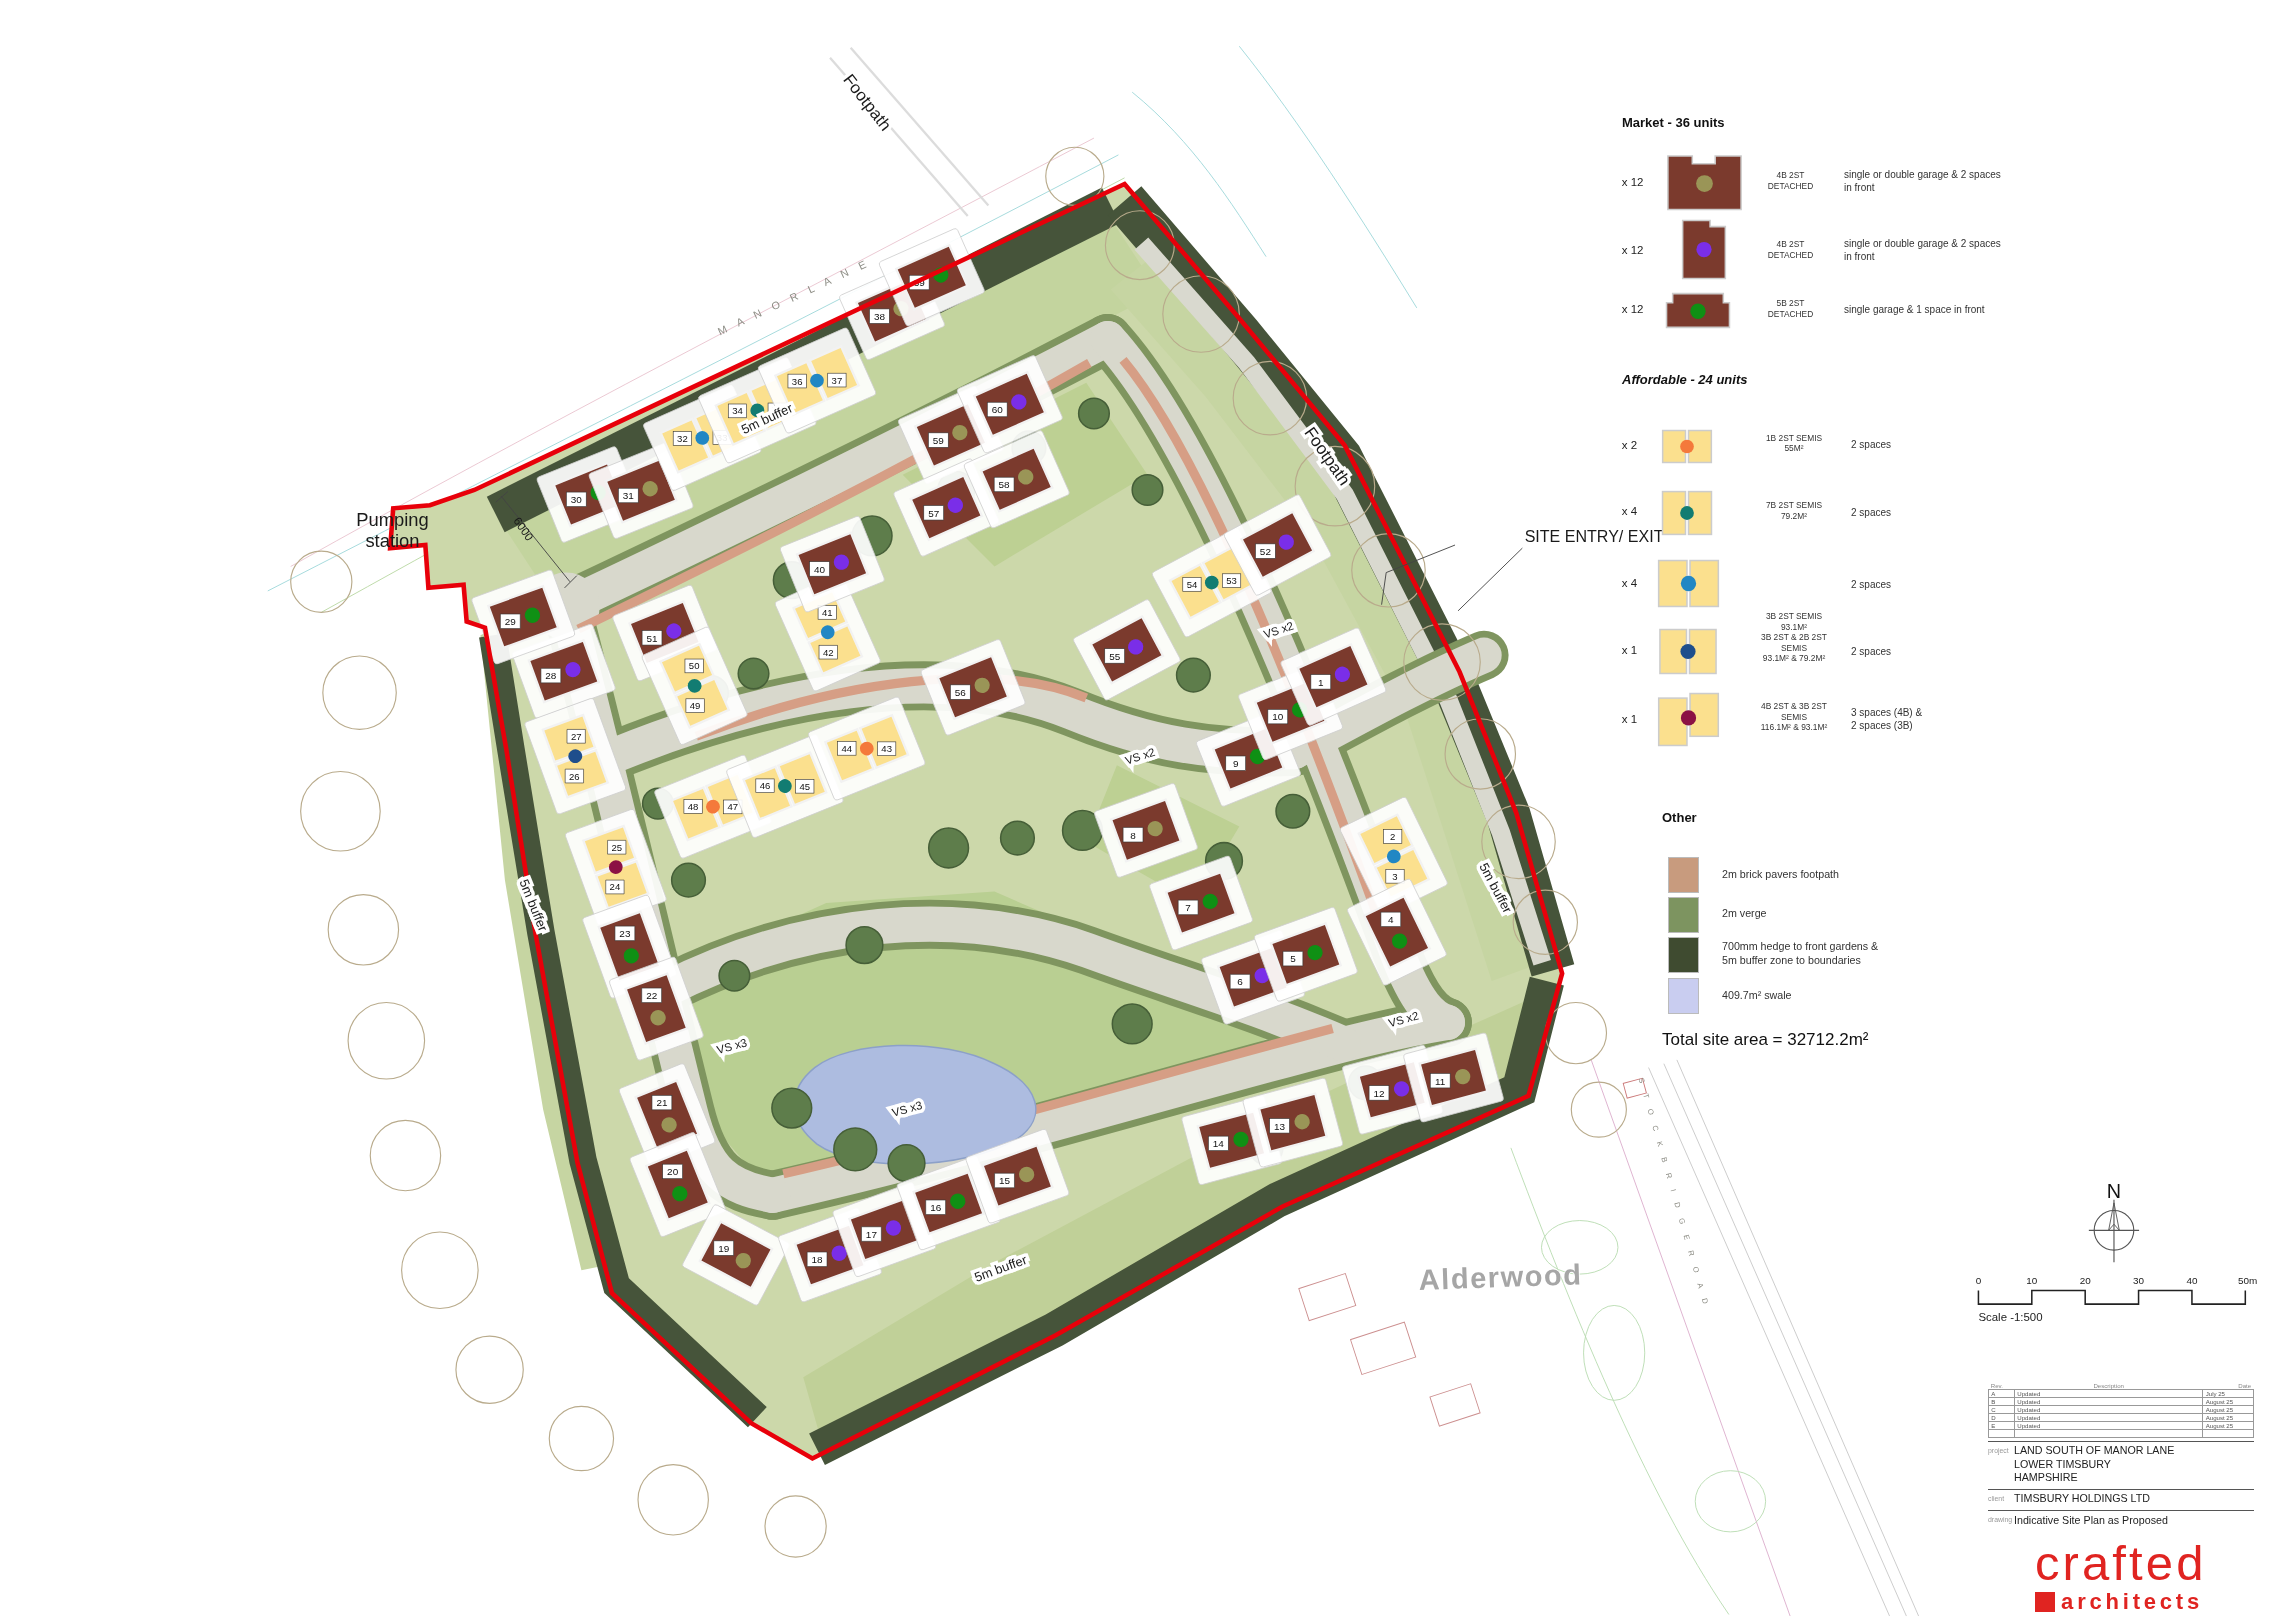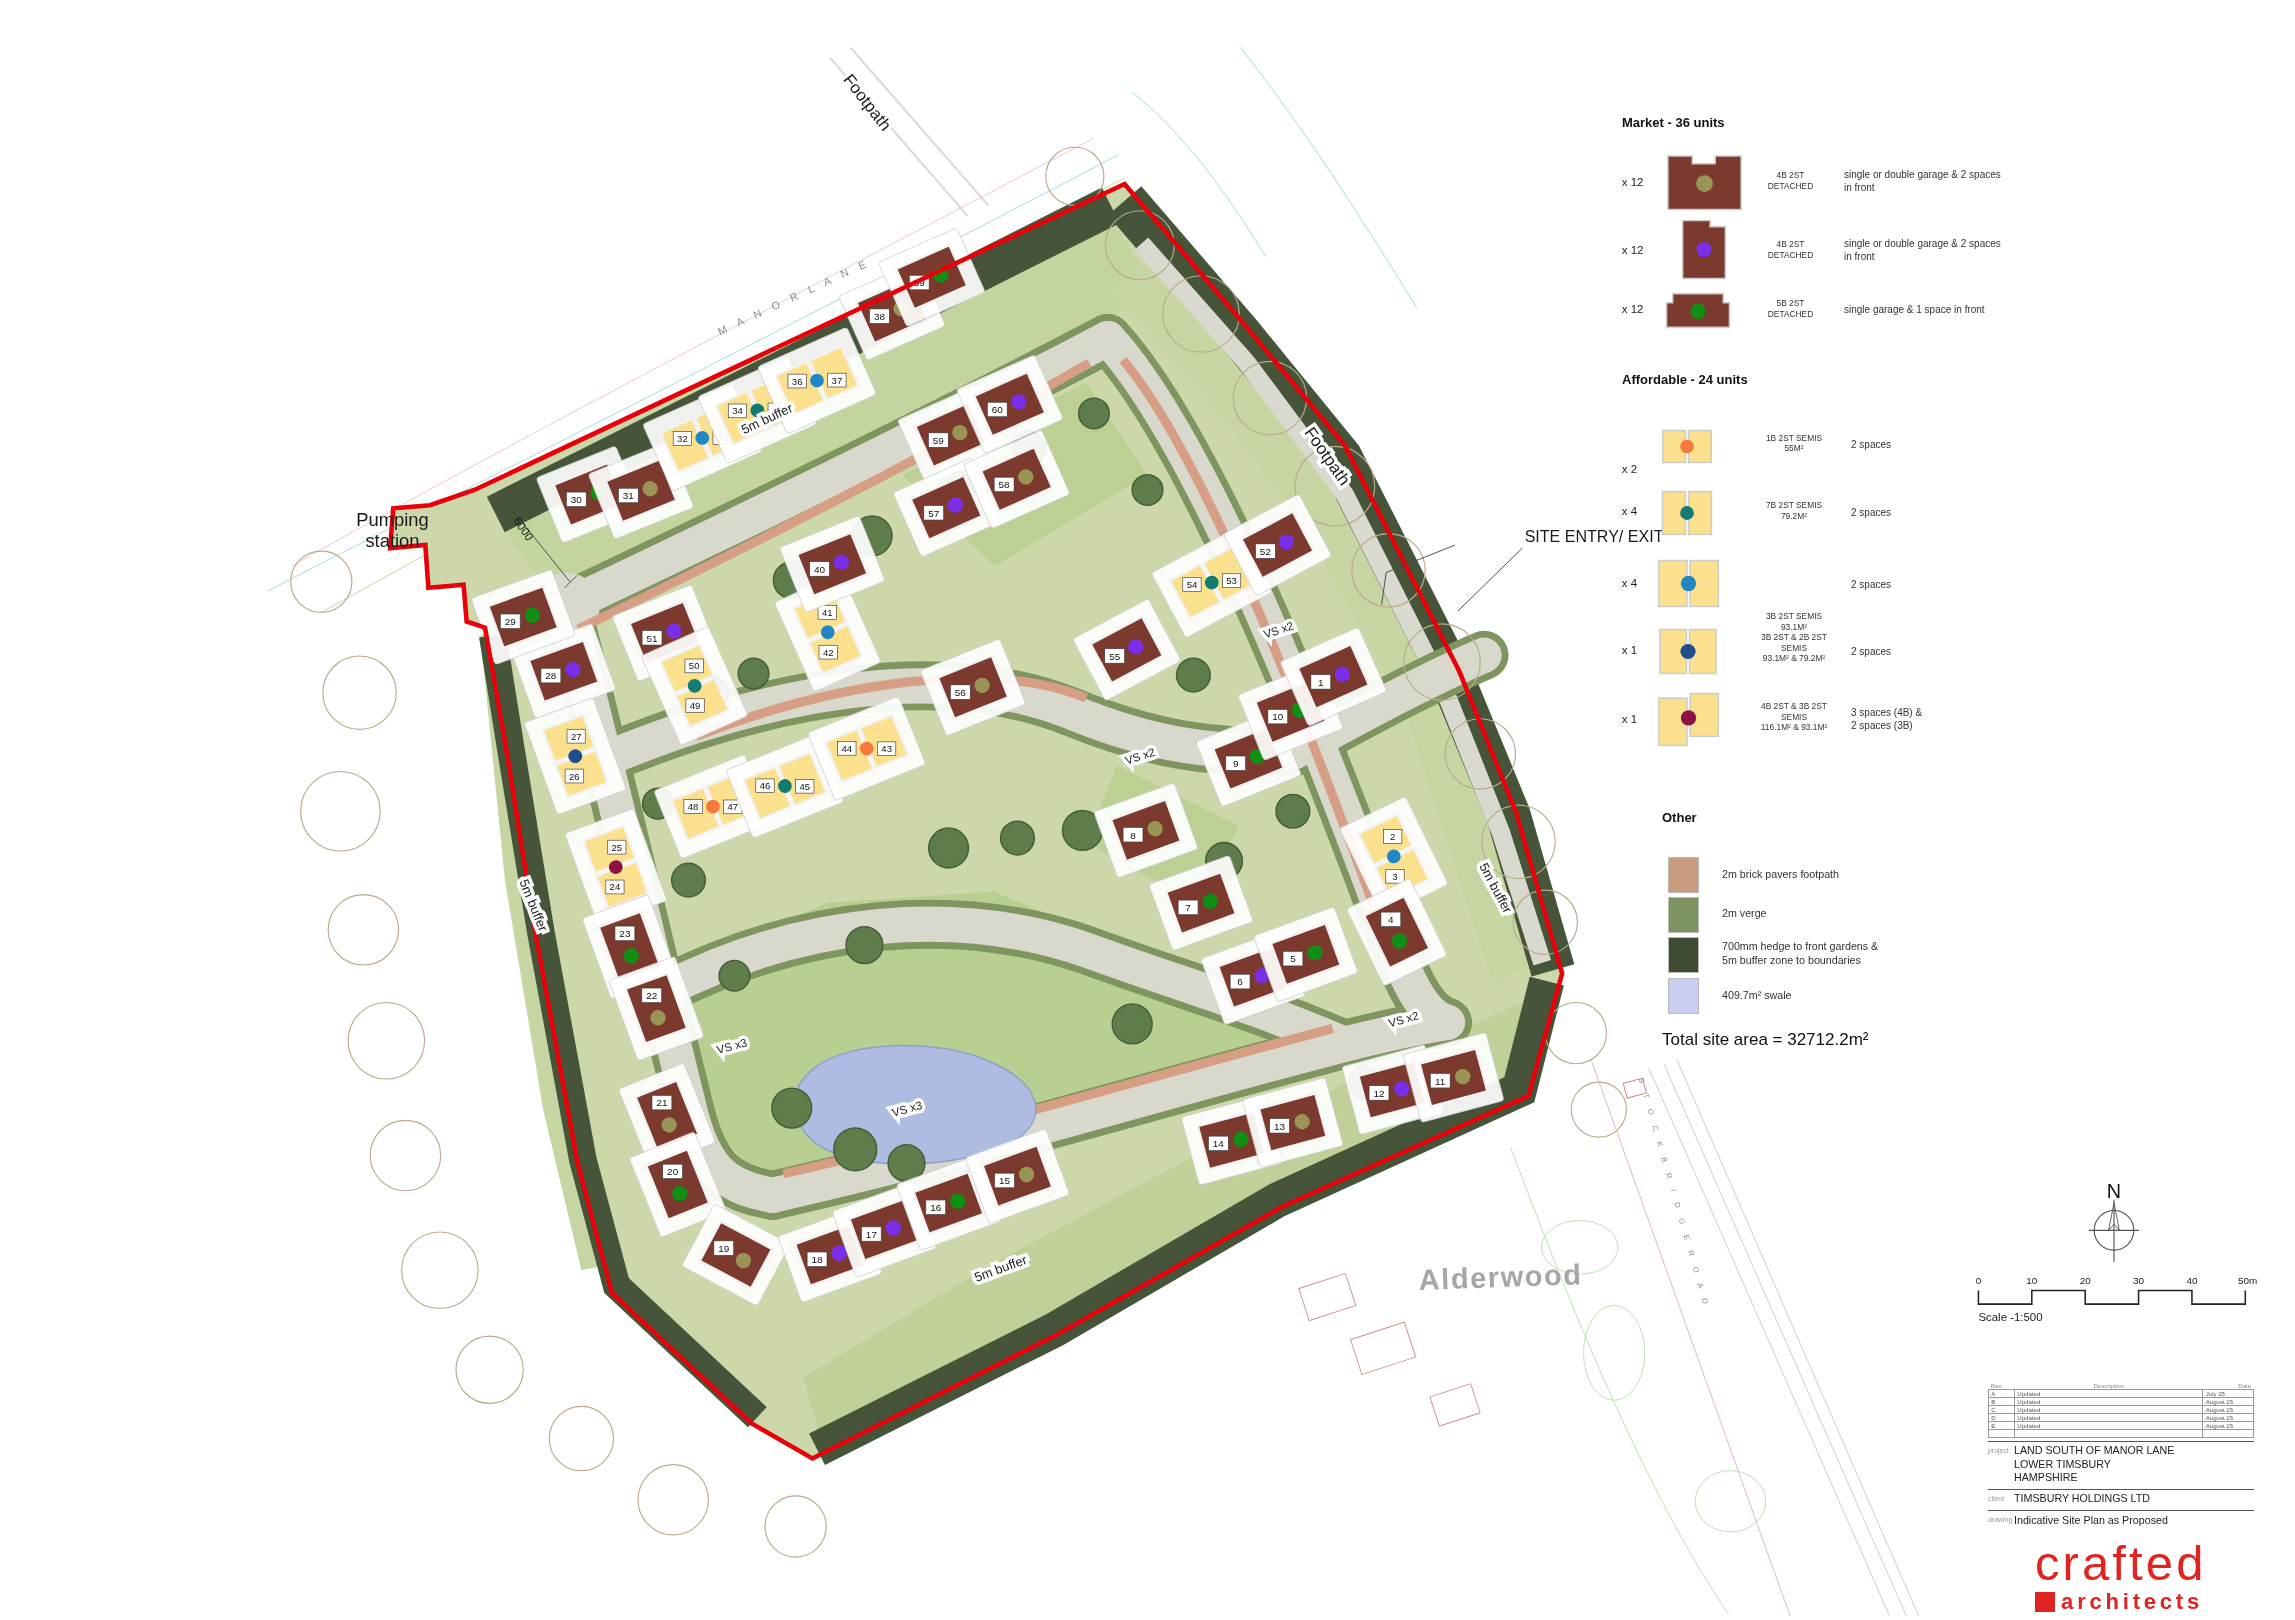--- a/index.html
+++ b/index.html
@@ -760,24 +760,24 @@
     <span class="lg-count abs" style="left:7.7px;top:13.8px;">x 12</span>
     <svg class="abs" style="left:51px;top:3.1px;" width="66" height="37" viewBox="0 0 86 48">
         <path d="M10,2 H76 V14 H84 V46 H2 V14 H10 Z" fill="#7b3a2d" stroke="#ccc" stroke-width="2"></path>
         <circle cx="43" cy="25" r="10" fill="#0f9014"></circle>
       </svg>
     <div class="lg-type pre abs" style="left:138px;top:9.2px;width:77px;">5B 2ST
 DETACHED</div>
     <div class="lg-desc pre abs" style="left:230px;top:13.8px;width:199px;">single garage &amp; 1 space in front</div>
   </div>
 
-  <div class="abs" style="left:1622px;top:372px;"><span class="lg-title">Affordable - 24 units</span></div>
+  <div class="abs" style="left:1622px;top:372px;font-style:italic;"><span class="lg-title">Affordable - 24 units</span></div>
 
   <div class="abs" style="left:1614px;top:425px;width:428px;height:46px;">
-    <span class="lg-count abs" style="left:7.7px;top:13.8px;margin-top:24px;">x 2</span>
+    <span class="lg-count abs" style="left:7.7px;top:13.8px;">x 2</span>
     <svg class="abs" style="left:47px;top:3.8px;" width="52" height="35" viewBox="0 0 68 46">
         <rect x="2" y="2" width="30" height="42" fill="#fbe08e" stroke="#ccc" stroke-width="2"></rect>
         <rect x="36" y="2" width="30" height="42" fill="#fbe08e" stroke="#ccc" stroke-width="2"></rect>
         <circle cx="34" cy="23" r="9" fill="#f4793b"></circle>
       </svg>
     <div class="lg-type pre abs" style="left:138px;top:7.7px;width:84px;">1B 2ST SEMIS
 55M²</div>
     <div class="lg-desc pre abs" style="left:237px;top:13px;width:184px;">2 spaces</div>
   </div>
   <div class="abs" style="left:1614px;top:488px;width:428px;height:51px;">

